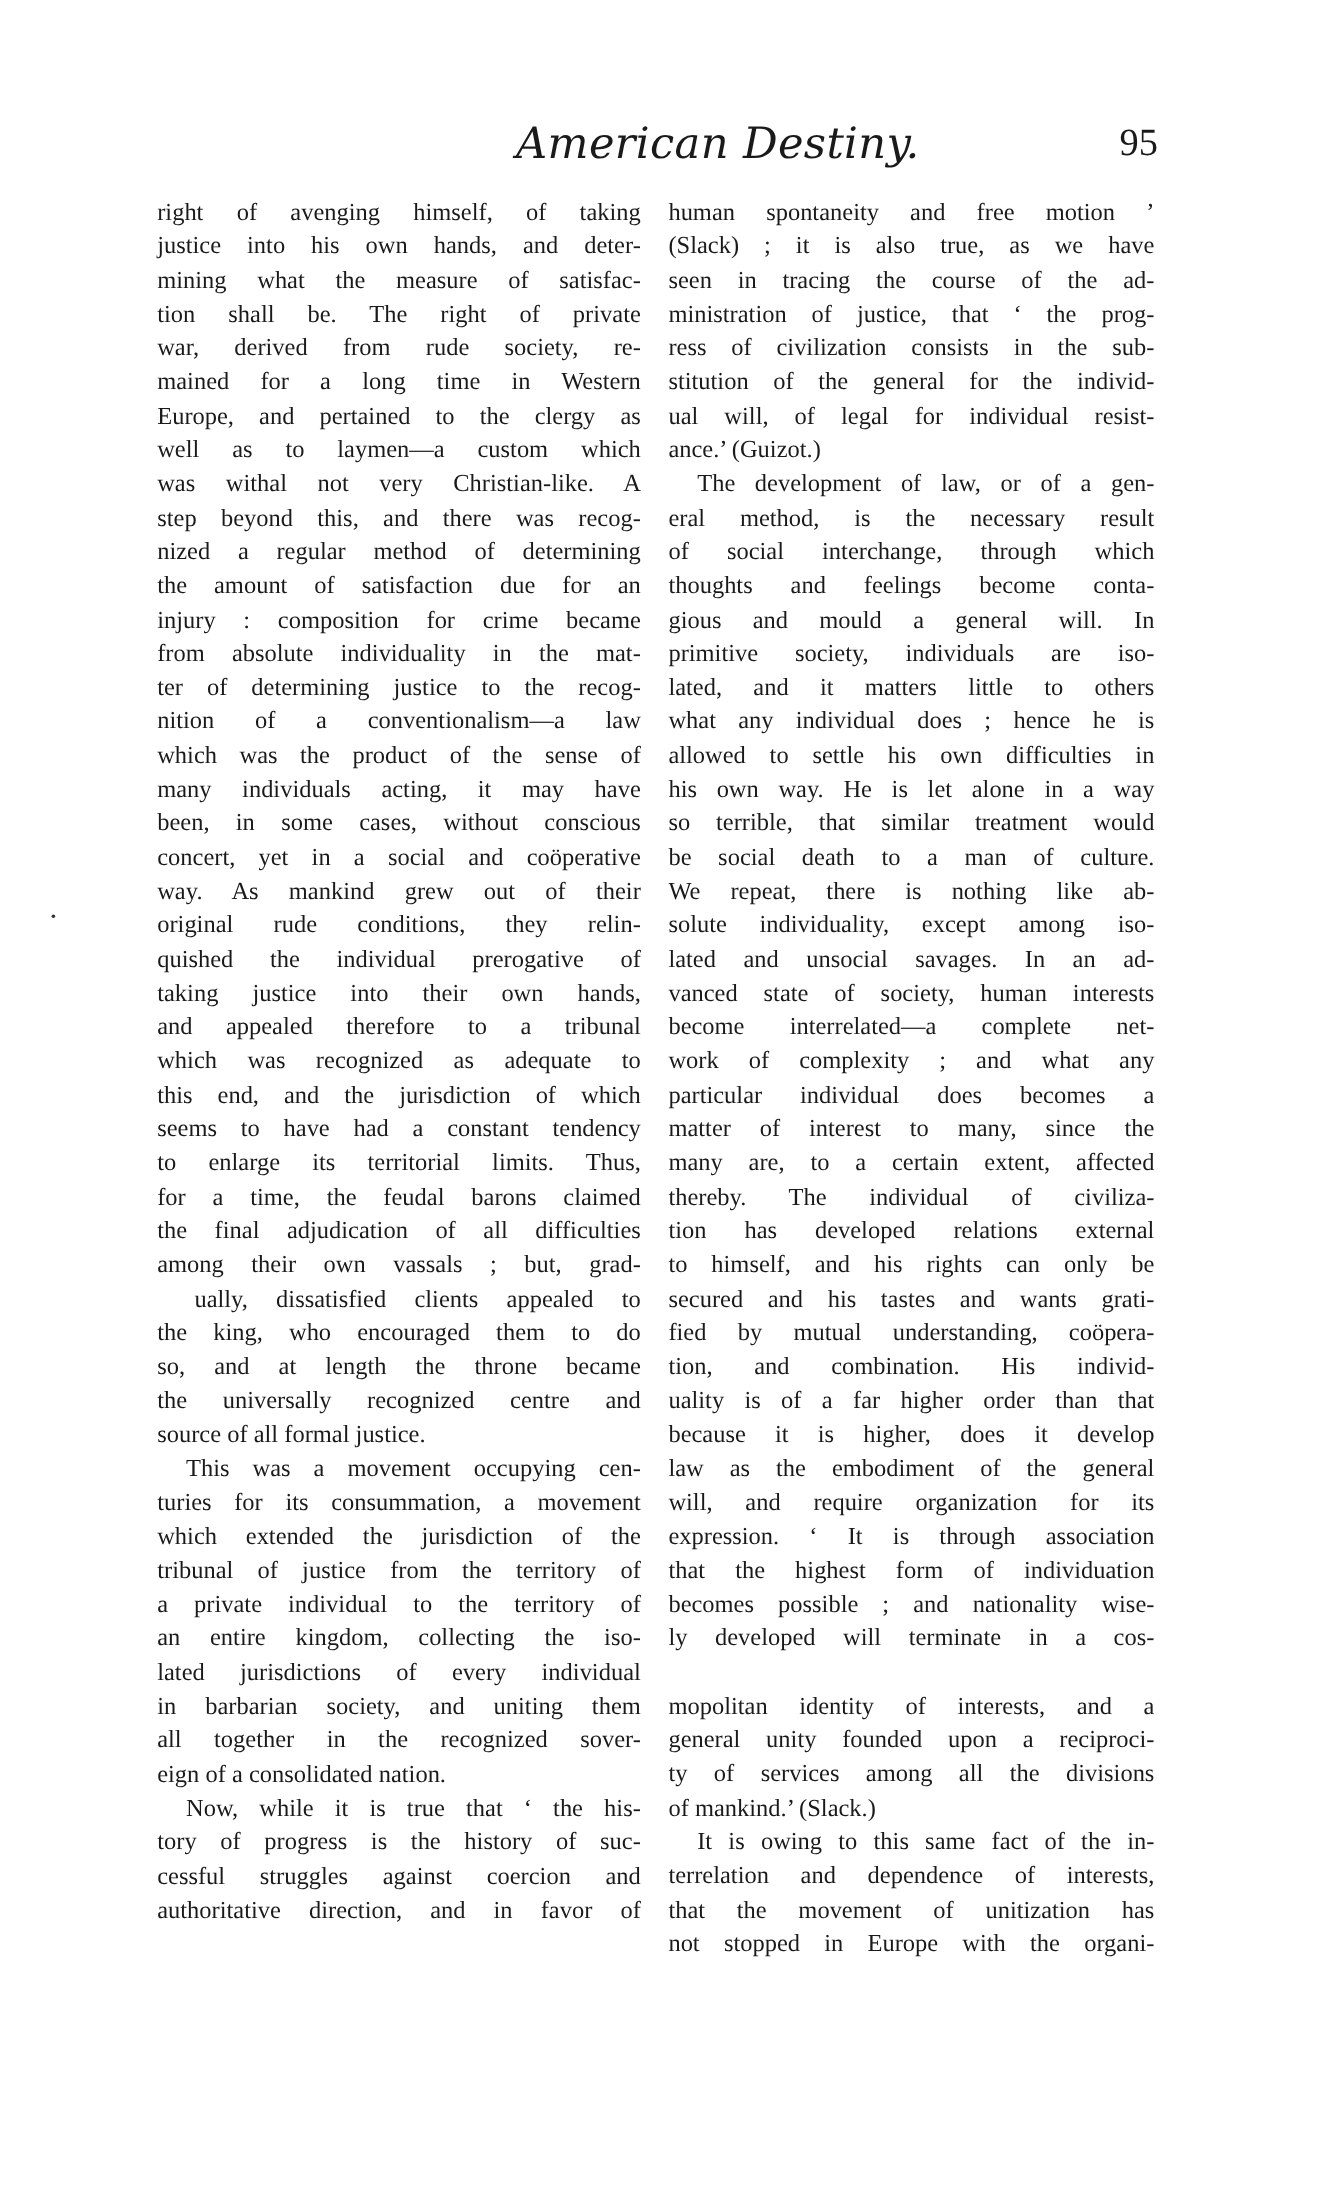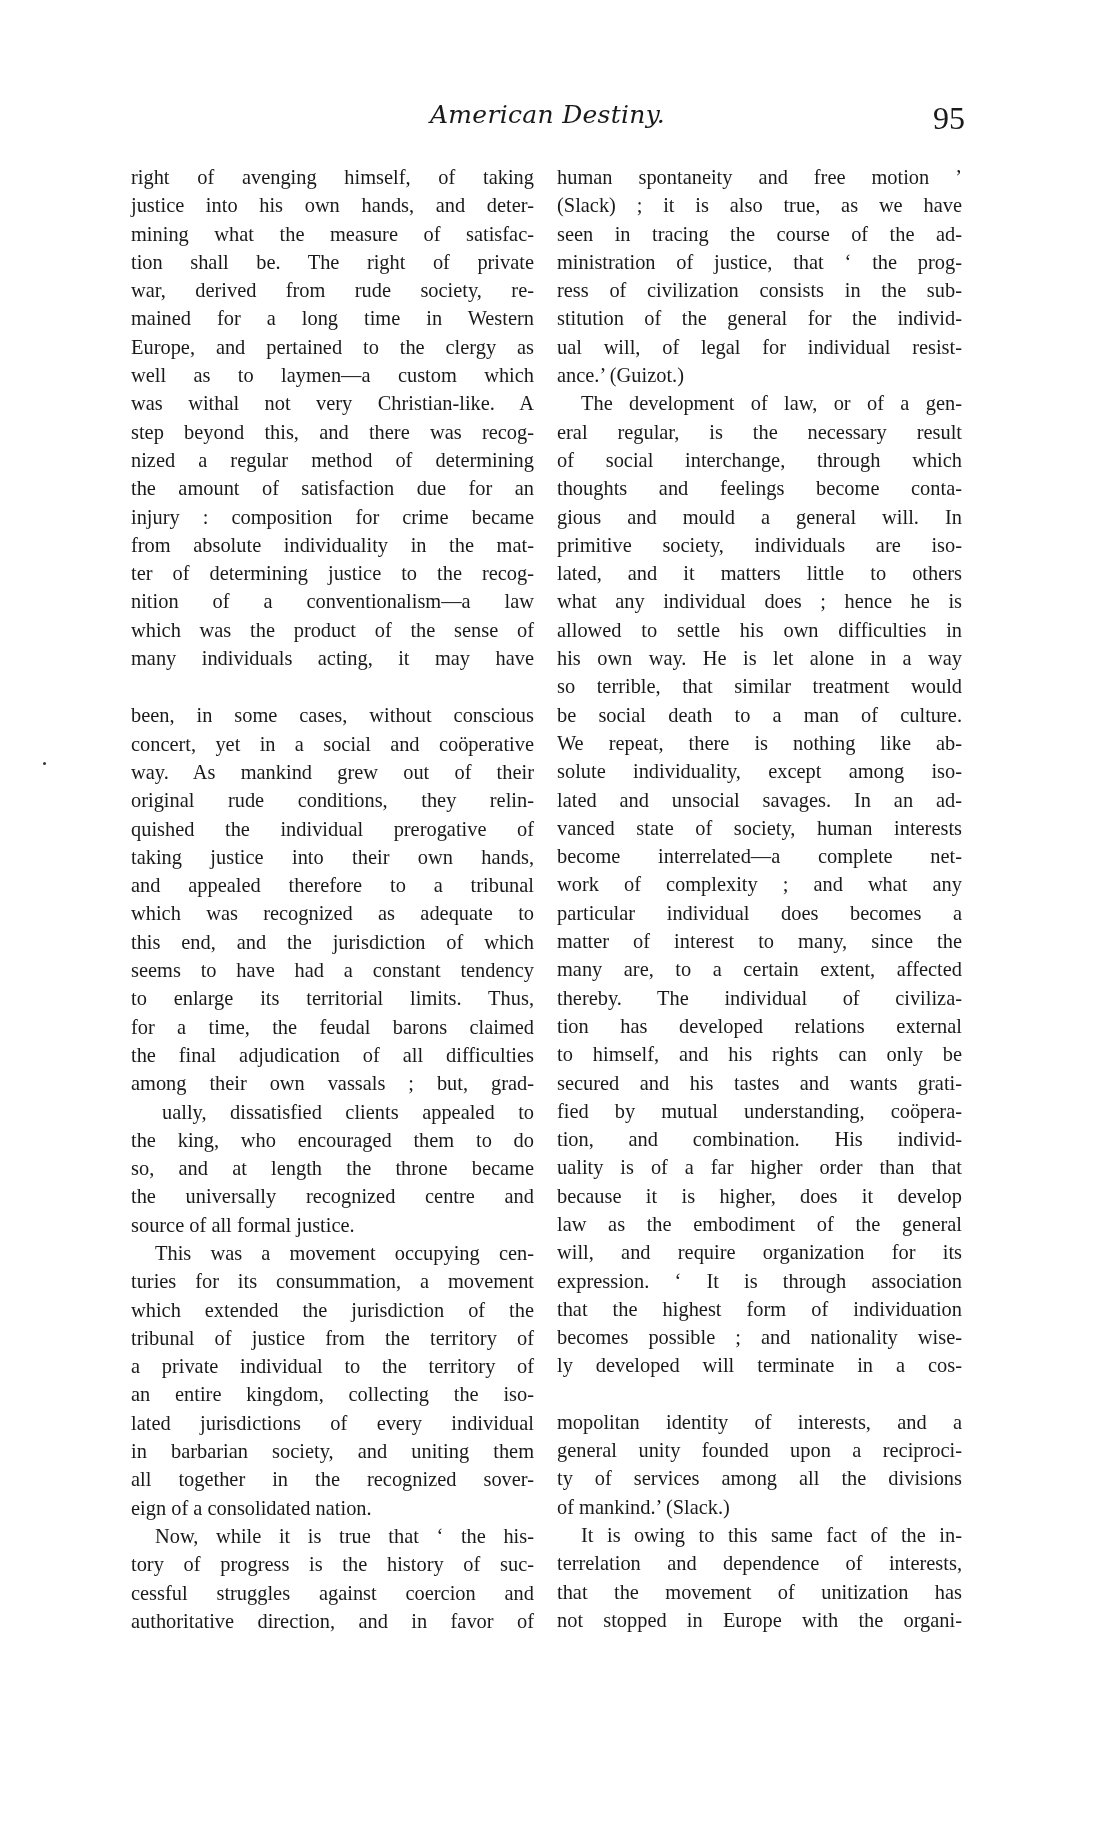--- a/index.html
+++ b/index.html
@@ -4,21 +4,21 @@
 <style>
   html, body { margin: 0; padding: 0; background: #ffffff; }
   body { width: 1120px; height: 1825px; position: relative; overflow: hidden; color: #1a1a1a; }
   .page { position: absolute; left: 0; top: 0; width: 1120px; height: 1825px; background: #ffffff; }
   .running-head {
     position: absolute; top: 100px; left: 0; width: 1120px; height: 40px;
   }
   .running-title {
     position: absolute; left: 430px; top: 0;
     font-family: "DejaVu Serif", serif; font-style: italic;
-    font-size: 25px; letter-spacing: 0.3px; color: #1a1a1a;
+    font-size: 36px; letter-spacing: 0.3px; color: #1a1a1a;
   }
   .page-number {
     position: absolute; left: 933px; top: 0;
     font-family: "Liberation Serif", serif; font-size: 32px; color: #1a1a1a;
   }
   .column {
     position: absolute; top: 163px;
     font-family: "Liberation Serif", serif; font-size: 20.4px; color: #1a1a1a;
   }
   .col-left { left: 131px; width: 403px; }
@@ -52,21 +52,21 @@
       <span class="line" style="white-space: nowrap;">was withal not very Christian-like. A</span>
       <span class="line" style="white-space: nowrap;">step beyond this, and there was recog-</span>
       <span class="line" style="white-space: nowrap;">nized a regular method of determining</span>
       <span class="line" style="white-space: nowrap;">the amount of satisfaction due for an</span>
       <span class="line" style="white-space: nowrap;">injury : composition for crime became</span>
       <span class="line" style="white-space: nowrap;">from absolute individuality in the mat-</span>
       <span class="line" style="white-space: nowrap;">ter of determining justice to the recog-</span>
       <span class="line" style="white-space: nowrap;">nition of a conventionalism—a law</span>
       <span class="line" style="white-space: nowrap;">which was the product of the sense of</span>
       <span class="line" style="white-space: nowrap;">many individuals acting, it may have</span>
-      <span class="line" style="white-space: nowrap; margin-top: 29px;">been, in some cases, without conscious</span>
+      <span class="line" style="white-space: nowrap;">been, in some cases, without conscious</span>
       <span class="line" style="white-space: nowrap;">concert, yet in a social and coöperative</span>
       <span class="line" style="white-space: nowrap;">way. As mankind grew out of their</span>
       <span class="line" style="white-space: nowrap;">original rude conditions, they relin-</span>
       <span class="line" style="white-space: nowrap;">quished the individual prerogative of</span>
       <span class="line" style="white-space: nowrap;">taking justice into their own hands,</span>
       <span class="line" style="white-space: nowrap;">and appealed therefore to a tribunal</span>
       <span class="line" style="white-space: nowrap;">which was recognized as adequate to</span>
       <span class="line" style="white-space: nowrap;">this end, and the jurisdiction of which</span>
       <span class="line" style="white-space: nowrap;">seems to have had a constant tendency</span>
       <span class="line" style="white-space: nowrap;">to enlarge its territorial limits. Thus,</span>
@@ -96,21 +96,21 @@
   <div class="column col-right" id="col-right">
       <span class="line" style="white-space: nowrap;">human spontaneity and free motion ’</span>
       <span class="line" style="white-space: nowrap;">(Slack) ; it is also true, as we have</span>
       <span class="line" style="white-space: nowrap;">seen in tracing the course of the ad-</span>
       <span class="line" style="white-space: nowrap;">ministration of justice, that ‘ the prog-</span>
       <span class="line" style="white-space: nowrap;">ress of civilization consists in the sub-</span>
       <span class="line" style="white-space: nowrap;">stitution of the general for the individ-</span>
       <span class="line" style="white-space: nowrap;">ual will, of legal for individual resist-</span>
       <span class="line last" style="white-space: nowrap;">ance.’ (Guizot.)</span>
       <span class="line indent" style="white-space: nowrap;">The development of law, or of a gen-</span>
-      <span class="line" style="white-space: nowrap;">eral regular, is the necessary result</span>
+      <span class="line" style="white-space: nowrap;">eral method, is the necessary result</span>
       <span class="line" style="white-space: nowrap;">of social interchange, through which</span>
       <span class="line" style="white-space: nowrap;">thoughts and feelings become conta-</span>
       <span class="line" style="white-space: nowrap;">gious and mould a general will. In</span>
       <span class="line" style="white-space: nowrap;">primitive society, individuals are iso-</span>
       <span class="line" style="white-space: nowrap;">lated, and it matters little to others</span>
       <span class="line" style="white-space: nowrap;">what any individual does ; hence he is</span>
       <span class="line" style="white-space: nowrap;">allowed to settle his own difficulties in</span>
       <span class="line" style="white-space: nowrap;">his own way. He is let alone in a way</span>
       <span class="line" style="white-space: nowrap;">so terrible, that similar treatment would</span>
       <span class="line" style="white-space: nowrap;">be social death to a man of culture.</span>

